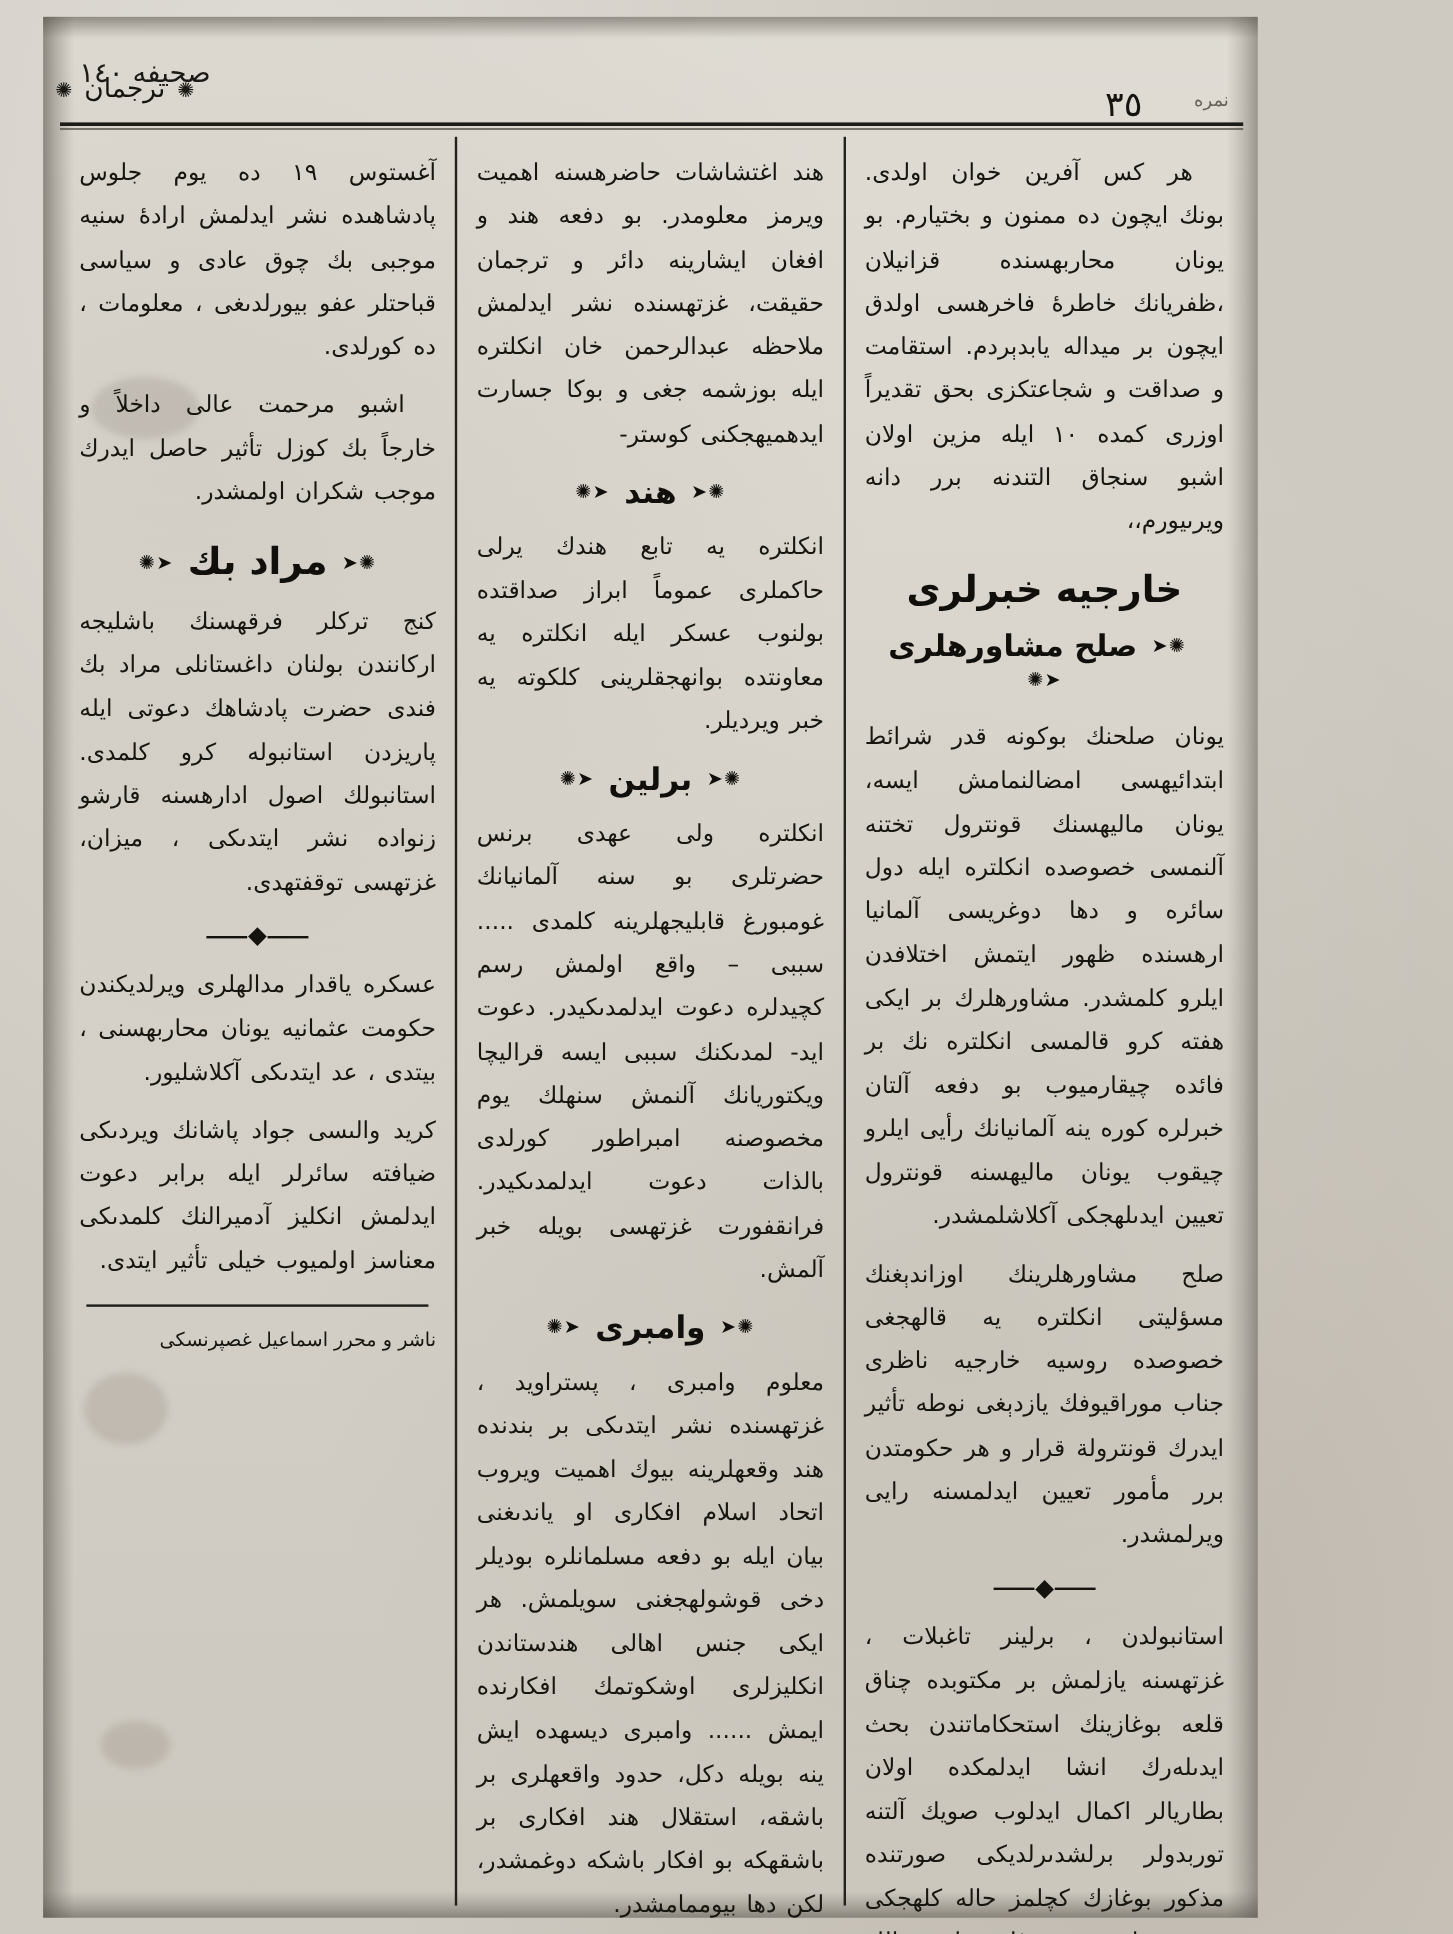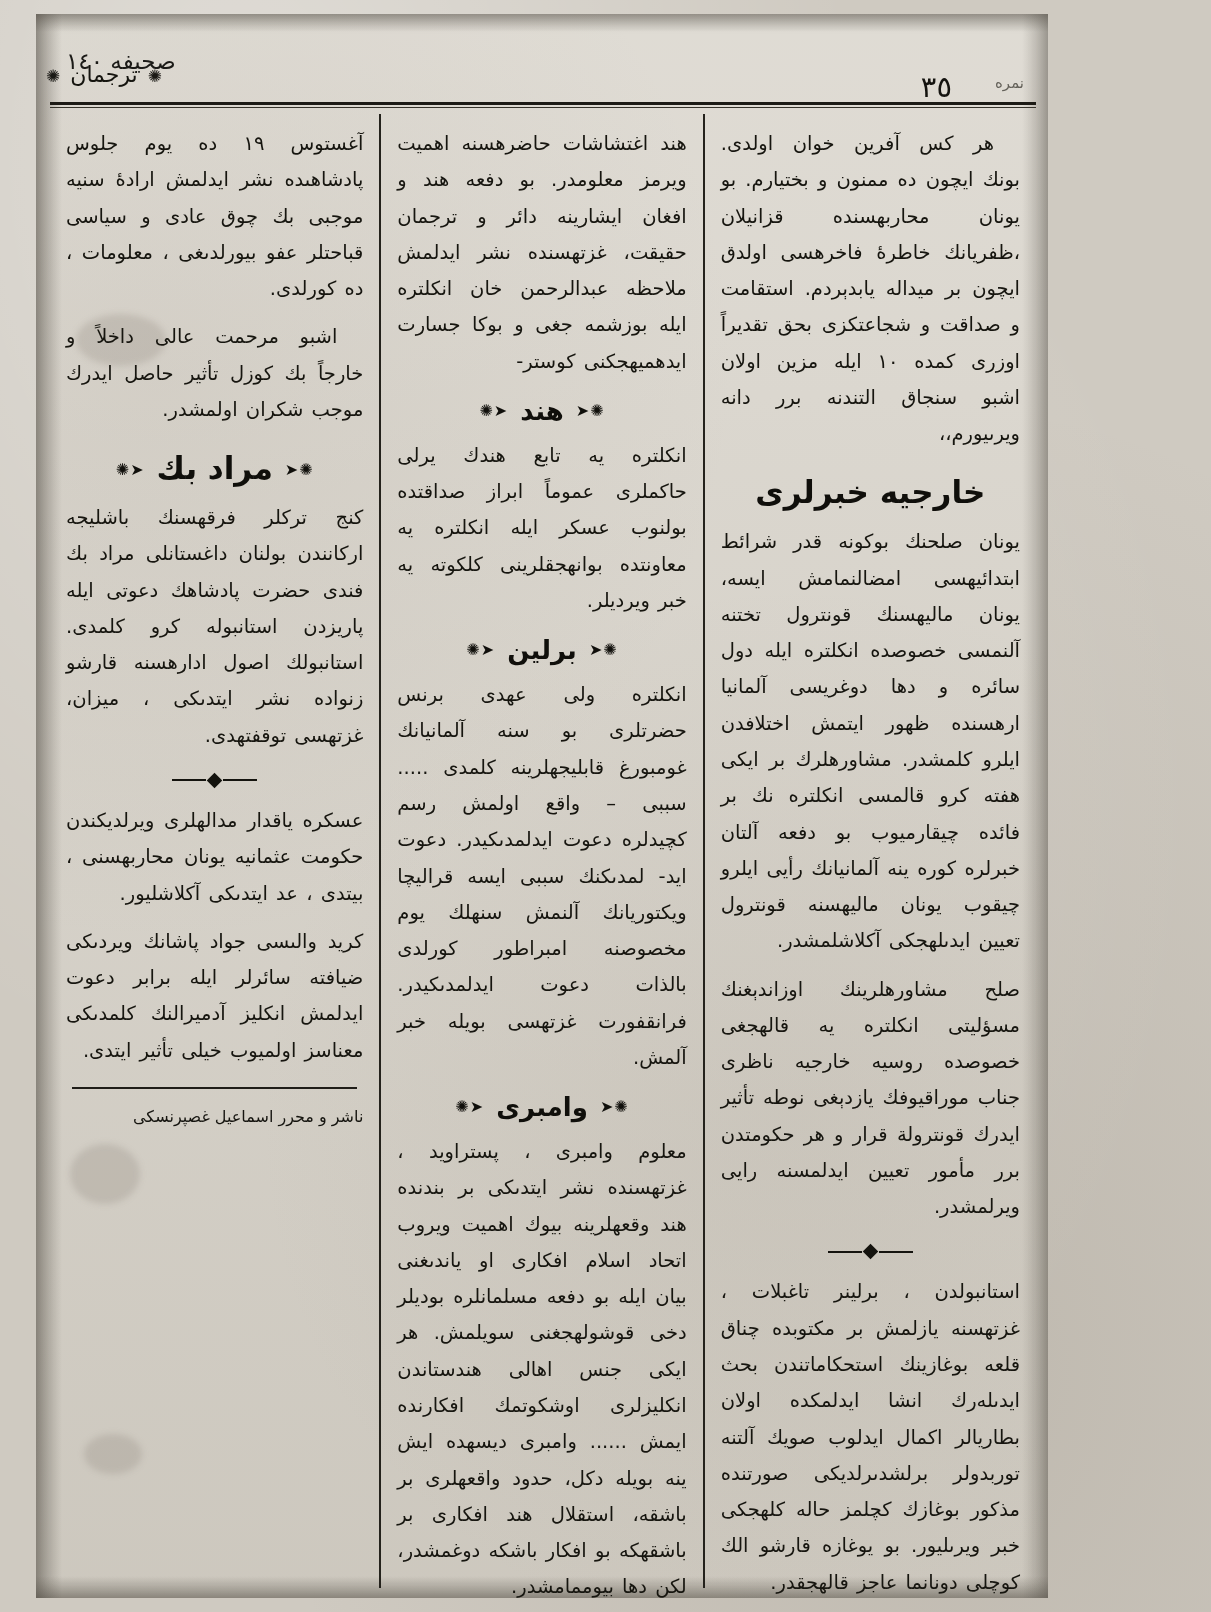--- a/index.html
+++ b/index.html
@@ -250,20 +250,23 @@
 
     <div class="cols">
 
       <div class="col c1">
         <p class="p indent">هر كس آفرين خوان اولدى. بونك ايچون ده ممنون و بختيارم. بو يونان محاربهسنده قزانيلان ،ظفريانك خاطرهٔ فاخرهسى اولدق ايچون بر ميداله يابدېردم. استقامت و صداقت و شجاعتكزى بحق تقديراً اوزرى كمده ١٠ ايله مزين اولان اشبو سنجاق التندنه برر دانه ويرىيورم،،</p>
 
         <div class="heading big">
           <span>خارجيه خبرلرى</span>
         </div>
 
+        <div class="heading sub">
+          <span class="orn">✺➤</span><span>صلح مشاورهلرى</span><span class="orn">➤✺</span>
+        </div>
 
         <p class="p">يونان صلحنك بوكونه قدر شرائط ابتدائيهسى امضالنمامش ايسه، يونان ماليهسنك قونترول تختنه آلنمسى خصوصده انكلتره ايله دول سائره و دها دوغريسى آلمانيا ارهسنده ظهور ايتمش اختلافدن ايلرو كلمشدر. مشاورهلرك بر ايكى هفته كرو قالمسى انكلتره نك بر فائده چيقارميوب بو دفعه آلتان خبرلره كوره ينه آلمانيانك رأيى ايلرو چيقوب يونان ماليهسنه قونترول تعيين ايدىلهجكى آكلاشلمشدر.</p>
         <p class="p">صلح مشاورهلرينك اوزاندېغنك مسؤليتى انكلتره يه قالهجغى خصوصده روسيه خارجيه ناظرى جناب موراقيوفك يازدېغى نوطه تأثير ايدرك قونترولة قرار و هر حكومتدن برر مأمور تعيين ايدلمسنه رايى ويرلمشدر.</p>
 
         <div class="divider-diamond">
           <span class="dash"></span><span class="dia"></span><span class="dash"></span>
         </div>
 
         <p class="p">استانبولدن ، برلينر تاغبلات ، غزتهسنه يازلمش بر مكتوبده چناق قلعه بوغازينك استحكاماتندن بحث ايدىلەرك انشا ايدلمكده اولان بطاريالر اكمال ايدلوب صويك آلتنه توربدولر برلشدىرلديكى صورتنده مذكور بوغازك كچلمز حاله كلهجكى خبر ويرىليور. بو يوغازه قارشو الك كوچلى دونانما عاجز قالهجقدر.</p>
       </div>

